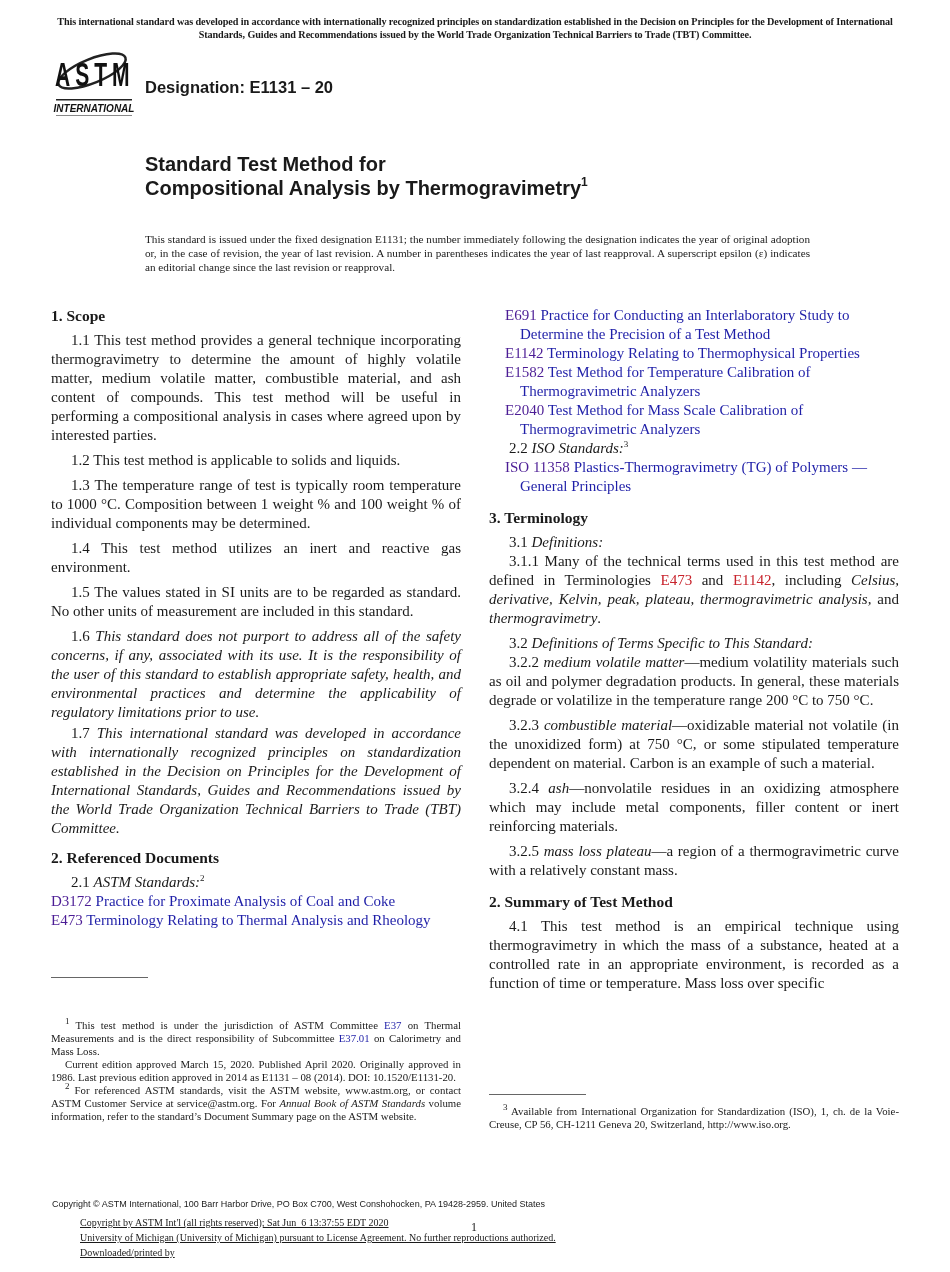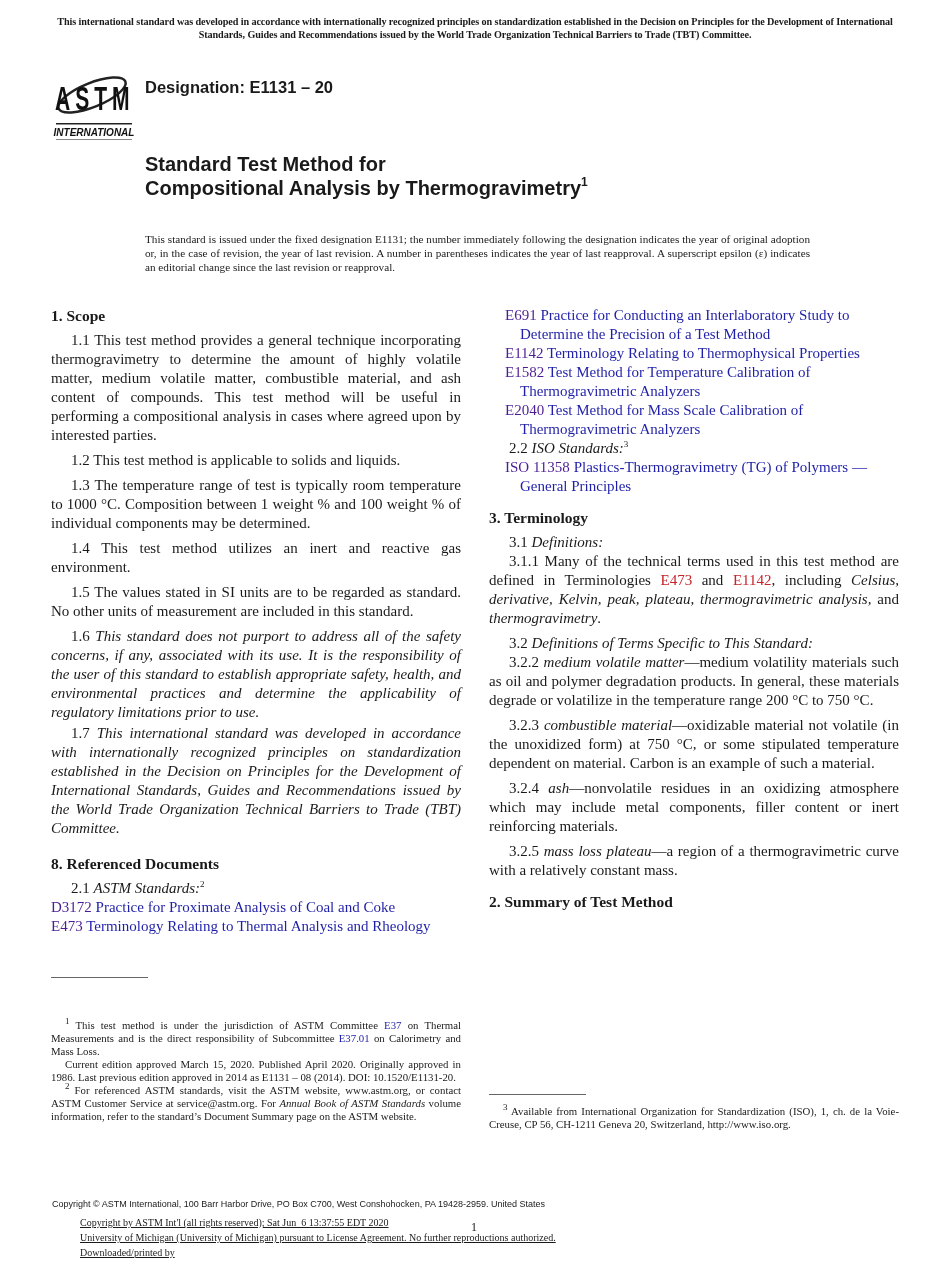--- a/index.html
+++ b/index.html
@@ -1,19 +1,19 @@
 <!DOCTYPE html>
 <html><head>
 <meta charset="utf-8">
 <style>
   html, body { margin:0; padding:0; background:#fff; }
   body { width:950px; height:1272px; position:relative; overflow:hidden; color:#1a1a1a; font-family:"Liberation Serif", serif; }
   .abs { position:absolute; }
   .topnote { left:40px; top:15px; width:870px; text-align:center; font-family:"Liberation Serif", serif; font-weight:bold; font-size:10.2px; line-height:13px; letter-spacing:-0.1px; }
-  .logo { left:52px; top:63px; width:84px; height:78px; }
+  .logo { left:52px; top:39px; width:84px; height:78px; }
   .designation { left:145px; top:78px; font-family:"Liberation Sans", sans-serif; font-weight:bold; font-size:16.5px; }
   .title { left:145px; top:152px; font-family:"Liberation Sans", sans-serif; font-weight:bold; font-size:20px; line-height:24px; }
   .title sup { font-size:12px; vertical-align:9px; line-height:0; }
   .issued { left:145px; top:232px; width:665px; font-size:11.2px; line-height:14px; text-align:justify; }
   .col { width:410px; font-size:15px; line-height:19px; }
   .col p { margin:0 0 6px 0; text-align:justify; text-indent:20px; }
   .col p.tight { margin-bottom:0; }
   .col h2 { font-size:15.5px; font-weight:bold; margin:0 0 6px 0; }
   .ref { margin:0; padding-left:15px; text-indent:-15px; text-align:left; color:#1f1fa8; }
   .ref .code { color:#4c1d95; }
@@ -52,22 +52,22 @@
 <div class="abs issued">This standard is issued under the fixed designation E1131; the number immediately following the designation indicates the year of original adoption or, in the case of revision, the year of last revision. A number in parentheses indicates the year of last reapproval. A superscript epsilon (ε) indicates an editorial change since the last revision or reapproval.</div>
 
 <div class="abs col" style="left:51px; top:306px;">
   <h2>1.  Scope</h2>
   <p>1.1  This test method provides a general technique incorporating thermogravimetry to determine the amount of highly volatile matter, medium volatile matter, combustible material, and ash content of compounds. This test method will be useful in performing a compositional analysis in cases where agreed upon by interested parties.</p>
   <p>1.2  This test method is applicable to solids and liquids.</p>
   <p>1.3  The temperature range of test is typically room temperature to 1000 °C. Composition between 1 weight % and 100 weight % of individual components may be determined.</p>
   <p>1.4  This test method utilizes an inert and reactive gas environment.</p>
   <p>1.5  The values stated in SI units are to be regarded as standard. No other units of measurement are included in this standard.</p>
   <p class="tight" style="margin-bottom:2px"><span>1.6 </span><i>This standard does not purport to address all of the safety concerns, if any, associated with its use. It is the responsibility of the user of this standard to establish appropriate safety, health, and environmental practices and determine the applicability of regulatory limitations prior to use.</i></p>
-  <p style="margin-bottom:16px"><span>1.7 </span><i>This international standard was developed in accordance with internationally recognized principles on standardization established in the Decision on Principles for the Development of International Standards, Guides and Recommendations issued by the World Trade Organization Technical Barriers to Trade (TBT) Committee.</i></p>
-  <h2>8.  Referenced Documents</h2>
+  <p style="margin-bottom:10px"><span>1.7 </span><i>This international standard was developed in accordance with internationally recognized principles on standardization established in the Decision on Principles for the Development of International Standards, Guides and Recommendations issued by the World Trade Organization Technical Barriers to Trade (TBT) Committee.</i></p>
+  <h2>2.  Referenced Documents</h2>
   <p class="tight"><span>2.1 </span><i>ASTM Standards:</i><sup>2</sup></p>
   <div class="ref"><span class="code">D3172</span> <span>Practice for Proximate Analysis of Coal and Coke</span></div>
   <div class="ref"><span class="code">E473</span> <span>Terminology Relating to Thermal Analysis and Rheology</span></div>
 </div>
 
 <div class="abs rule" style="left:51px; top:977px;"></div>
 
 <div class="abs fn" style="left:51px; top:989px; width:410px;margin-top:30px;">
   <p><sup>1</sup> <span>This test method is under the jurisdiction of ASTM Committee </span><span class="blue">E37</span><span> on Thermal Measurements and is the direct responsibility of Subcommittee </span><span class="blue">E37.01</span><span> on Calorimetry and Mass Loss.</span></p>
   <p>Current edition approved March 15, 2020. Published April 2020. Originally approved in 1986. Last previous edition approved in 2014 as E1131 – 08 (2014). DOI: 10.1520/E1131-20.</p>
@@ -85,20 +85,21 @@
   <h2>3.  Terminology</h2>
   <p class="tight"><span>3.1 </span><i>Definitions:</i></p>
   <p><span>3.1.1  Many of the technical terms used in this test method are defined in Terminologies </span><span class="red">E473</span><span> and </span><span class="red">E1142</span><span>, including </span><i>Celsius, derivative, Kelvin, peak, plateau, thermogravimetric analysis,</i><span> and </span><i>thermogravimetry</i><span>.</span></p>
   <p class="tight"><span>3.2 </span><i>Definitions of Terms Specific to This Standard:</i></p>
   <p><span>3.2.2 </span><i>medium volatile matter</i><span>—medium volatility materials such as oil and polymer degradation products. In general, these materials degrade or volatilize in the temperature range 200 °C to 750 °C.</span></p>
   <p><span>3.2.3 </span><i>combustible material</i><span>—oxidizable material not volatile (in the unoxidized form) at 750 °C, or some stipulated temperature dependent on material. Carbon is an example of such a material.</span></p>
   <p><span>3.2.4 </span><i>ash</i><span>—nonvolatile residues in an oxidizing atmosphere which may include metal components, filler content or inert reinforcing materials.</span></p>
   <p style="margin-bottom:12px"><span>3.2.5 </span><i>mass loss plateau</i><span>—a region of a thermogravimetric curve with a relatively constant mass.</span></p>
 
   <h2>2.  Summary of Test Method</h2>
+  <p>4.1  This test method is an empirical technique using thermogravimetry in which the mass of a substance, heated at a controlled rate in an appropriate environment, is recorded as a function of time or temperature. Mass loss over specific</p>
 </div>
 
 <div class="abs rule" style="left:489px; top:1094px;"></div>
 <div class="abs fn" style="left:489px; top:1105px; width:410px;">
   <p><sup>3</sup> <span>Available from International Organization for Standardization (ISO), 1, ch. de la Voie-Creuse, CP 56, CH-1211 Geneva 20, Switzerland, http://www.iso.org.</span></p>
 </div>
 
 <div class="abs copy1">Copyright © ASTM International, 100 Barr Harbor Drive, PO Box C700, West Conshohocken, PA 19428-2959. United States</div>
 <div class="abs copy2">
   <div style="white-space:pre">Copyright by ASTM Int'l (all rights reserved); Sat Jun  6 13:37:55 EDT 2020</div>

